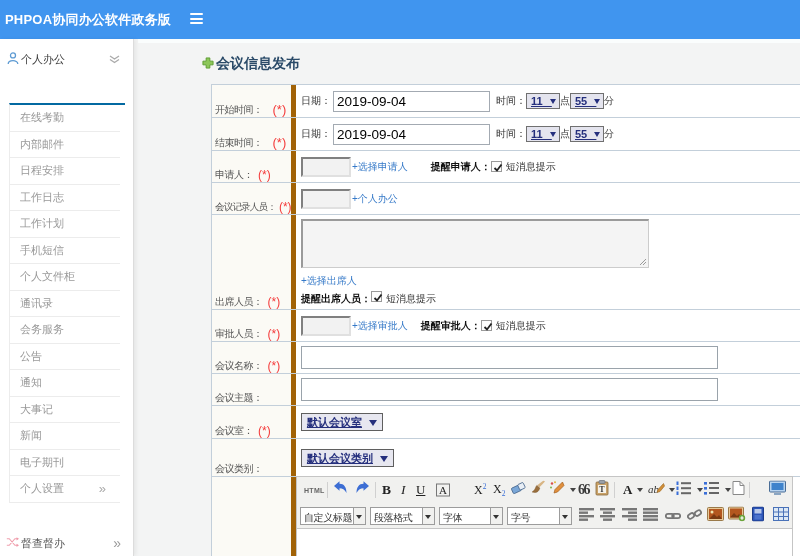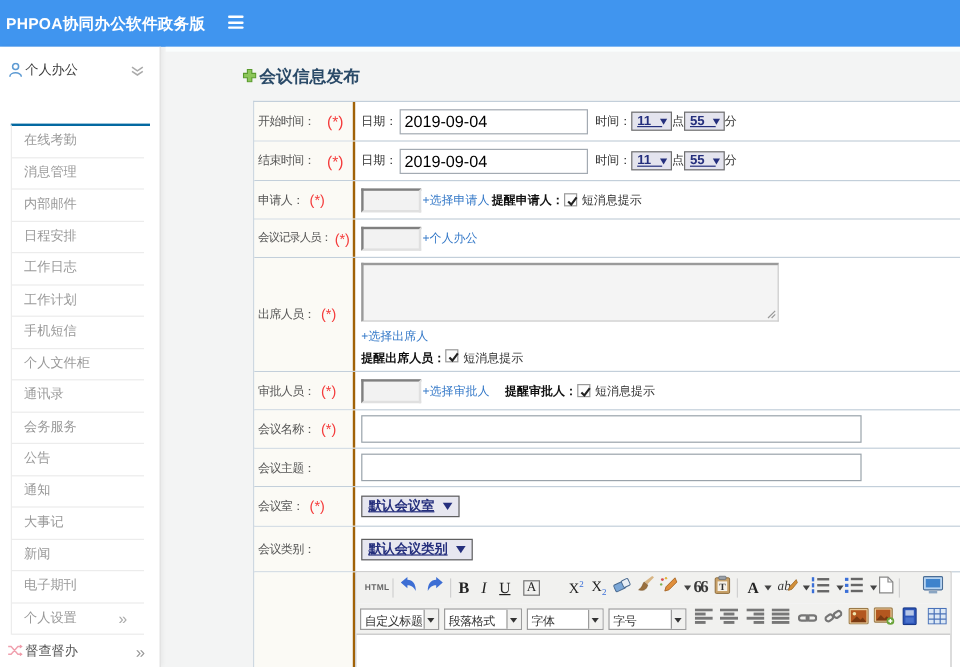--- a/index.html
+++ b/index.html
@@ -24,21 +24,21 @@
 #m-ducha { position:absolute; left:0; top:491px; width:134px; height:26px; line-height:26px; font-size:11px; color:#555; padding-left:21px; }
 #m-ducha .chev { position:absolute; right:13px; top:0; color:#999; font-size:14px; }
 #m-ducha svg { position:absolute; left:7px; top:50%; margin-top:-7px; }
 
 #title { position:absolute; left:202px; top:54px; height:16px; }
 #title .txt { position:absolute; left:14px; top:1px; font-size:14px; font-weight:bold; color:#2a4a68; white-space:nowrap; }
 #title svg { position:absolute; left:0; top:2px; }
 
 #ftable { position:absolute; left:211px; top:84px; width:612px; background:#fff; border:1px solid #c3cfda; border-bottom:none; }
 .frow { position:relative; border-bottom:1px solid #c3cfda; }
-.frow .lab { position:absolute; left:0; top:0; bottom:0; width:84px; border-right:2px solid #a16207; background:#fbfaf5; font-size:10px; letter-spacing:-0.5px; color:#555; display:flex; align-items:center; padding-left:3px; white-space:nowrap; overflow:hidden; }
+.frow .lab { position:absolute; left:0; top:0; bottom:0; width:84px; border-right:5px solid #a16207; background:#fbfaf5; font-size:10px; letter-spacing:-0.5px; color:#555; display:flex; align-items:flex-end; padding-left:3px; white-space:nowrap; overflow:hidden; }
 .frow .fld { margin-left:85px; height:100%; display:flex; align-items:center; font-size:10px; color:#333; padding-left:4px; }
 .red { color:#f43b3b; font-size:12px; letter-spacing:0; margin-left:5px; } .red.far { margin-left:10px; font-size:13px; }
 a.blue { color:#3579c8; text-decoration:none; font-size:10px; }
 .bold { font-weight:bold; color:#111; }
 
 .dateinput { width:157px; height:21px; border:1px solid #a3aab2; background:#fff; font-size:13.5px; color:#000; font-family:"Liberation Sans",sans-serif; padding:0 0 0 3px; line-height:19px; margin-left:2px; }
 .timesel { display:inline-block; width:34px; height:16px; background:#e4e4ee; border:1px solid #707070; font-size:11px; font-weight:bold; color:#252f7d; position:relative; line-height:14.5px; padding-left:4px; }
 .timesel u { text-decoration:underline; }
 .timesel .tri { position:absolute; right:3px; top:5px; width:0; height:0; border-left:3.5px solid transparent; border-right:3.5px solid transparent; border-top:5px solid #252f7d; }
 .smallinput { width:50px; height:20px; background:#f2f2f2; border-top:2px solid #808080; border-left:2px solid #808080; border-right:2px solid #e0e0e0; border-bottom:2px solid #e0e0e0; }
@@ -77,21 +77,20 @@
     <div class="m1" id="m-office">
       <svg width="12" height="13" viewBox="0 0 12 13">
           <circle cx="6" cy="3.4" r="2.5" fill="none" stroke="#5e9bd3" stroke-width="1.3"></circle>
           <path d="M1.2 12 C1.2 7.6 10.8 7.6 10.8 12" fill="none" stroke="#5e9bd3" stroke-width="1.3"></path>
         </svg>
       个人办公<svg style="position:absolute;left:auto;right:13px;top:11px;margin-top:0" width="11" height="9" viewBox="0 0 11 9">
           <path d="M1 1 L5.5 4 L10 1 M1 4.5 L5.5 7.5 L10 4.5" fill="none" stroke="#aaa" stroke-width="1.3"></path>
         </svg></div>
     <div id="sub">
       <div>在线考勤</div>
-      <div>消息管理</div>
       <div>内部邮件</div>
       <div>日程安排</div>
       <div>工作日志</div>
       <div>工作计划</div>
       <div>手机短信</div>
       <div>个人文件柜</div>
       <div>通讯录</div>
       <div>会务服务</div>
       <div>公告</div>
       <div>通知</div>
@@ -123,21 +122,21 @@
     </div>
     <div class="frow" style="height:33px">
       <div class="lab">结束时间：<span class="red far">(*)</span></div>
       <div class="fld">日期：<input class="dateinput" value="2019-09-04" style="">
         <span style="margin-left:6px">时间：</span><span class="timesel"><u>11&nbsp;&nbsp;&nbsp;</u><span class="tri"></span></span>点<span class="timesel"><u>55&nbsp;&nbsp;&nbsp;</u><span class="tri"></span></span>分
       </div>
     </div>
     <div class="frow" style="height:32px">
       <div class="lab">申请人：<span class="red">(*)</span></div>
       <div class="fld"><span class="smallinput"></span><a class="blue" style="margin-left:1px">+选择申请人</a>
-        <span class="bold" style="margin-left:2px">提醒申请人：</span><span class="cbx"><svg width="12" height="12" viewBox="0 0 12 12">
+        <span class="bold" style="margin-left:23px">提醒申请人：</span><span class="cbx"><svg width="12" height="12" viewBox="0 0 12 12">
               <path d="M2.5 6 L5 8.5 L9.5 2.5" fill="none" stroke="#222" stroke-width="1.8"></path>
             </svg></span>短消息提示
       </div>
     </div>
     <div class="frow" style="height:32px">
       <div class="lab" style="font-size:9.5px; letter-spacing:-0.8px;">会议记录人员：<span class="red" style="margin-left:3px;">(*)</span></div>
       <div class="fld">
           <span class="smallinput"></span>
           <a class="blue" style="margin-left:1px">+个人办公</a>
         </div>

